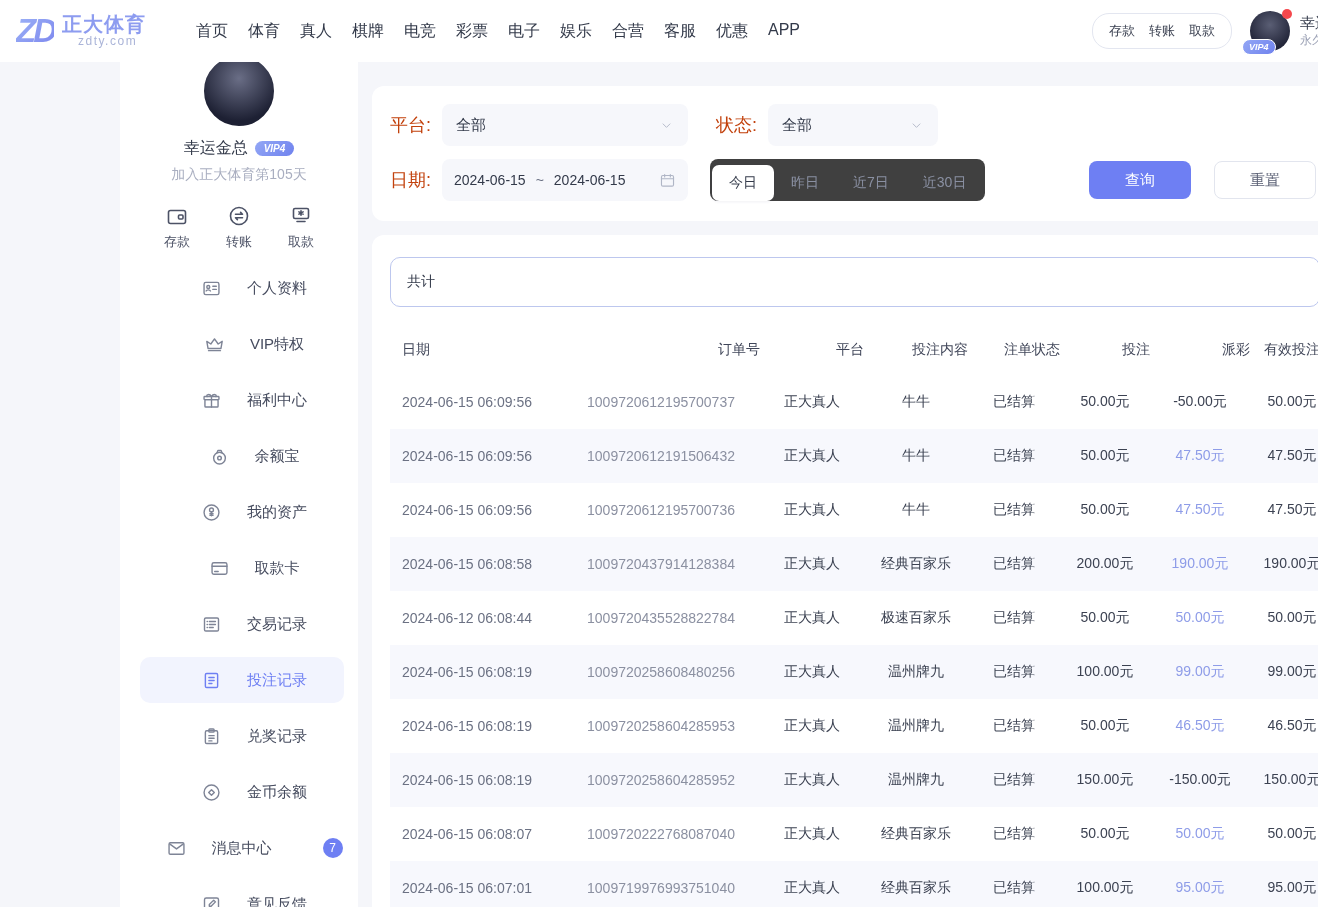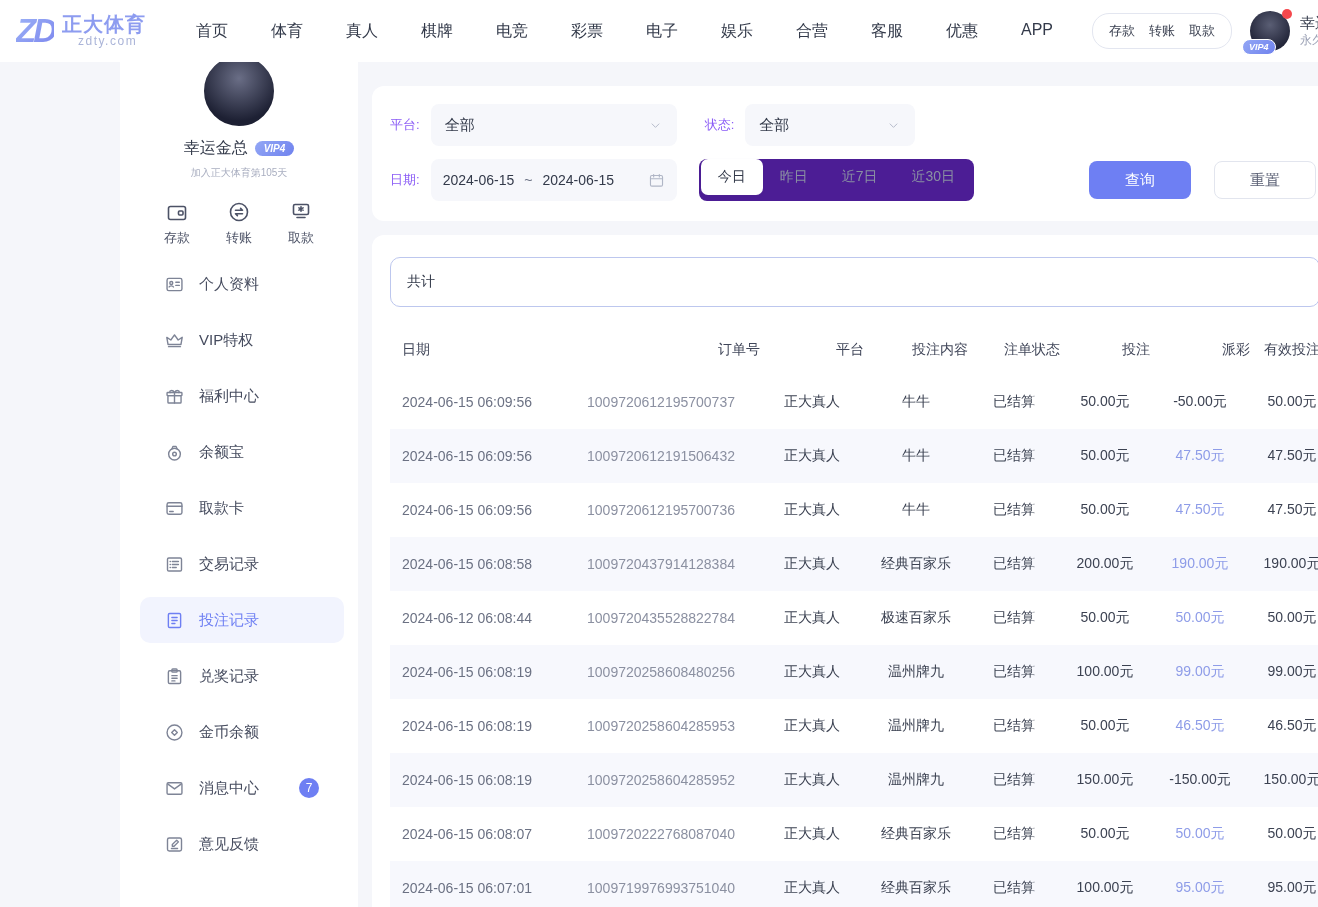--- a/index.html
+++ b/index.html
@@ -9,21 +9,21 @@
   
   .topbar { position:absolute; top:0; left:0; width:1400px; height:62px; background:#fff;
             display:flex; align-items:center; padding-left:16px; z-index:20; }
   .logo { display:flex; align-items:center; gap:8px; cursor:pointer;justify-content:center; }
   .logo-mark { font-size:33px; font-weight:bold; font-style:italic; letter-spacing:-3px;
                background:linear-gradient(135deg,#9db4f7,#7c85ee); -webkit-background-clip:text;
                background-clip:text; color:transparent; }
   .logo-text { display:flex; flex-direction:column; line-height:1.05; }
   .logo-title { font-size:20px; font-weight:bold; color:#8d9cf0; letter-spacing:1px; }
   .logo-domain { font-size:12px; color:#aab4d8; letter-spacing:1.5px;margin-left:16px; }
-  .main-nav { display:flex; gap:43px; margin-left:50px; }
+  .main-nav { display:flex; gap:20px; margin-left:50px; }
   .nav-item { font-size:16px; color:#333a4a; cursor:pointer; white-space:nowrap; }
   .topbar-right { margin-left:auto; display:flex; align-items:center; }
   .wallet-pill { display:flex; gap:14px; border:1px solid #e3e6f0; border-radius:17px;
                  padding:8px 16px; font-size:13px; color:#3c4252; }
   .wallet-pill span { cursor:pointer; }
   .user-chip { display:flex; align-items:center; margin-left:18px; width:150px; cursor:pointer; }
   .avatar-wrap { position:relative; width:40px; height:40px; flex:none; }
   .avatar-sm { width:40px; height:40px; border-radius:50%;
                background:radial-gradient(circle at 50% 35%, #5a5e74, #23263a 70%); }
   .red-dot { position:absolute; top:-2px; right:-2px; width:10px; height:10px; border-radius:50%;
@@ -42,57 +42,57 @@
   .main { flex:none; width:962px; margin-left:14px; padding-top:24px; }
 
   
   .avatar-lg { width:74px; height:74px; border-radius:50%; margin:-8px auto 10px;
                background:radial-gradient(circle at 50% 32%, #6a6e86, #1d2033 72%);
                border:2px solid #fff; }
   .profile-name-row { display:flex; align-items:center; justify-content:center; gap:7px; }
   .profile-name { font-size:16px; color:#333a4a; }
   .vip-badge { background:linear-gradient(135deg,#93a7f5,#6f82ee); color:#fff; font-size:10px;
                font-weight:bold; font-style:italic; padding:2px 9px; border-radius:9px; }
-  .profile-joined { text-align:center; font-size:10px; color:#a9aec0; margin-top:7px; }
+  .profile-joined { text-align:center; font-size:14px; color:#a9aec0; margin-top:7px; }
   .quick-actions { display:flex; justify-content:center; gap:36px; margin:20px 0 14px; }
   .qa { display:flex; flex-direction:column; align-items:center; gap:5px; cursor:pointer; }
   .qa-icon { width:24px; height:24px; color:#4c5266; }
   .qa-icon svg { width:100%; height:100%; }
   .qa-label { font-size:13px; color:#4c5266; }
   .side-menu { margin-top:12px; }
-  .menu-item { display:flex; align-items:center; gap:14px; height:46px; margin:0 14px 10px 20px;
-               padding-left:24px; border-radius:10px; cursor:pointer; color:#454b5e; }
+  .menu-item { display:flex; align-items:center; gap:25px; height:46px; margin:0 14px 10px 20px;
+               padding-left:24px; border-radius:10px; cursor:pointer; color:#454b5e;justify-content:center; }
   .menu-item .mi-icon { width:21px; height:21px; color:#7e8496; flex:none; }
   .menu-item .mi-icon svg { width:100%; height:100%; }
   .menu-item .mi-label { font-size:15px; }
   .menu-item.active { background:var(--active-bg,#f2f4fe); color:var(--accent,#6e7ff3); }
   .menu-item.active .mi-icon { color:var(--accent,#6e7ff3); }
   .mi-badge { margin-left:26px; background:var(--accent,#6e7ff3); color:#fff; font-size:12px;
               width:20px; height:20px; border-radius:50%; display:flex; align-items:center;
               justify-content:center; }
 
   
   .filter-card { background:#fff; border-radius:12px; width:100%; padding:18px 18px 20px;
                  display:flex; flex-direction:column; gap:13px; }
   .f-row { display:flex; align-items:center; }
-  .f-label { font-size:13px; color:#8b5cf6; margin-right:11px; white-space:nowrap; }
+  .f-label { font-size:18px; color:#c2410c; margin-right:11px; white-space:nowrap; }
   .select { background:#f6f7fb; border-radius:8px; height:42px; display:flex; align-items:center;
             padding:0 14px; font-size:15px; color:#333a4a; cursor:pointer; }
   .select .chev { margin-left:auto; width:15px; height:15px; color:#b6bccb; }
   .select .chev svg { width:100%; height:100%; }
   .select.platform { width:246px; }
   .select.status { width:170px; }
   .gap28 { width:28px; flex:none; }
   .date-input { background:#f6f7fb; border-radius:8px; height:42px; width:246px; display:flex;
                 align-items:center; padding:0 12px; font-size:14px; color:#333a4a; cursor:pointer; }
   .date-input .sep { margin:0 10px; color:#666d80; }
   .date-input .cal { margin-left:auto; width:17px; height:17px; color:#b0b6c6; }
   .date-input .cal svg { width:100%; height:100%; }
-  .quick-ranges { margin-left:22px; background:#4c1d95; border-radius:8px; height:42px;
-                  display:flex; align-items:flex-start; padding:0 2px; }
+  .quick-ranges { margin-left:22px; background:#404040; border-radius:8px; height:42px;
+                  display:flex; align-items:flex-end; padding:0 2px; }
   .qr-chip { font-size:14px; color:#8a90a2; padding:9px 17px; border-radius:7px; cursor:pointer;
              white-space:nowrap; }
   .qr-chip.active { background:#fff; color:#333a4a; box-shadow:0 1px 3px rgba(60,70,120,.08); }
   .f-buttons { margin-left:auto; display:flex; gap:23px; }
   .btn { height:38px; width:102px; border-radius:8px; font-size:15px; display:flex;
          align-items:center; justify-content:center; cursor:pointer; }
   .btn-primary { background:var(--accent,#6e7ff3); color:#fff; }
   .btn-ghost { background:#fff; color:#5b6175; border:1px solid #e2e5ee; }
 
   
@@ -223,20 +223,28 @@
         <div class="menu-item">
           <span class="mi-icon"><svg viewBox="0 0 24 24" fill="none" stroke="currentColor" stroke-width="1.6" stroke-linecap="round" stroke-linejoin="round">
               <circle cx="12" cy="13.8" r="6.7"></circle>
               <circle cx="12" cy="13.8" r="2.1"></circle>
               <path d="M9.2 7.8L10.2 5h3.6l1 2.8"></path>
             </svg></span>
           <span class="mi-label">余额宝</span>
         </div>
         <div class="menu-item">
           <span class="mi-icon"><svg viewBox="0 0 24 24" fill="none" stroke="currentColor" stroke-width="1.6" stroke-linecap="round" stroke-linejoin="round">
+              <circle cx="12" cy="12" r="8.5"></circle>
+              <circle cx="12" cy="9" r="2.2"></circle>
+              <path d="M12 11.5v4.2M10.2 13.3h3.6M10.2 15.2h3.6"></path>
+            </svg></span>
+          <span class="mi-label">我的资产</span>
+        </div>
+        <div class="menu-item">
+          <span class="mi-icon"><svg viewBox="0 0 24 24" fill="none" stroke="currentColor" stroke-width="1.6" stroke-linecap="round" stroke-linejoin="round">
               <rect x="3.5" y="5.5" width="17" height="13" rx="2"></rect>
               <path d="M3.5 9.5h17M6.5 15.5h4"></path>
             </svg></span>
           <span class="mi-label">取款卡</span>
         </div>
         <div class="menu-item">
           <span class="mi-icon"><svg viewBox="0 0 24 24" fill="none" stroke="currentColor" stroke-width="1.6" stroke-linecap="round" stroke-linejoin="round">
               <rect x="4" y="4.5" width="16" height="15" rx="1.5"></rect>
               <path d="M9.5 8.5h7M9.5 12h7M9.5 15.5h4.5M7 8.5h.3M7 12h.3M7 15.5h.3"></path>
             </svg></span>

